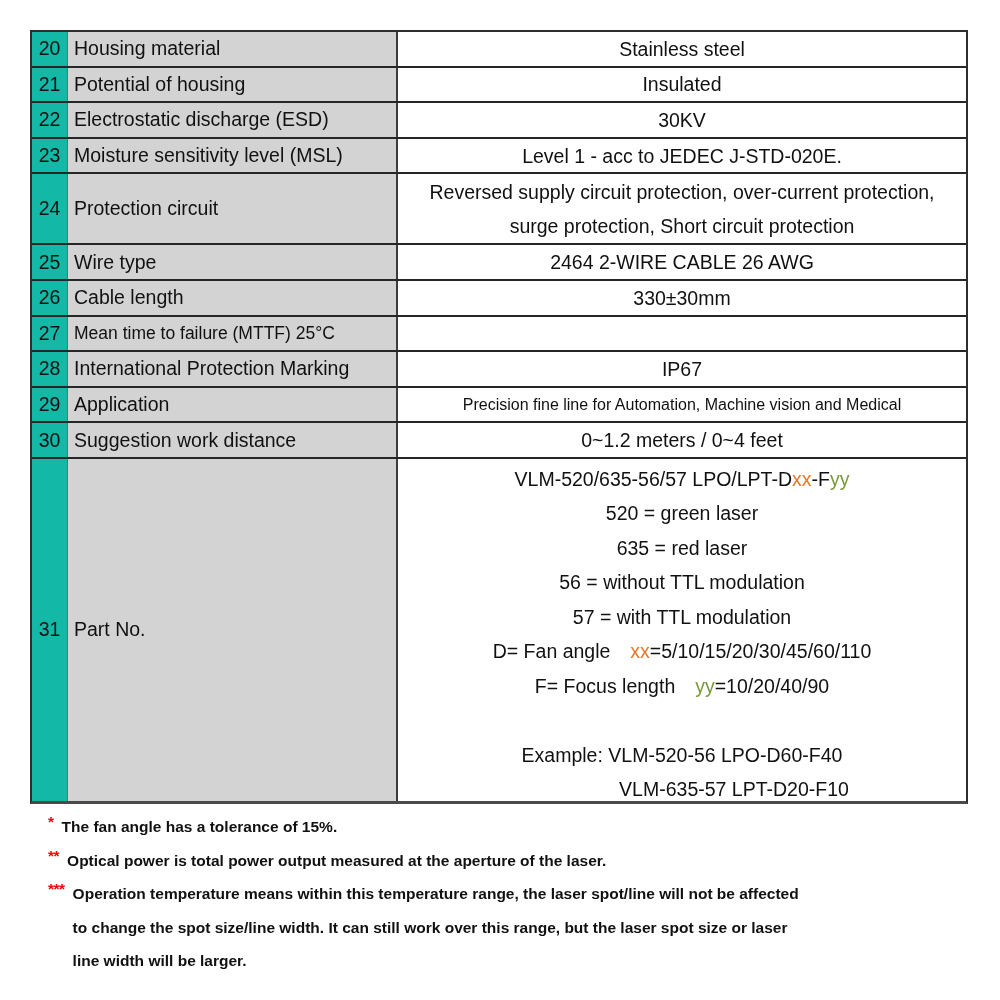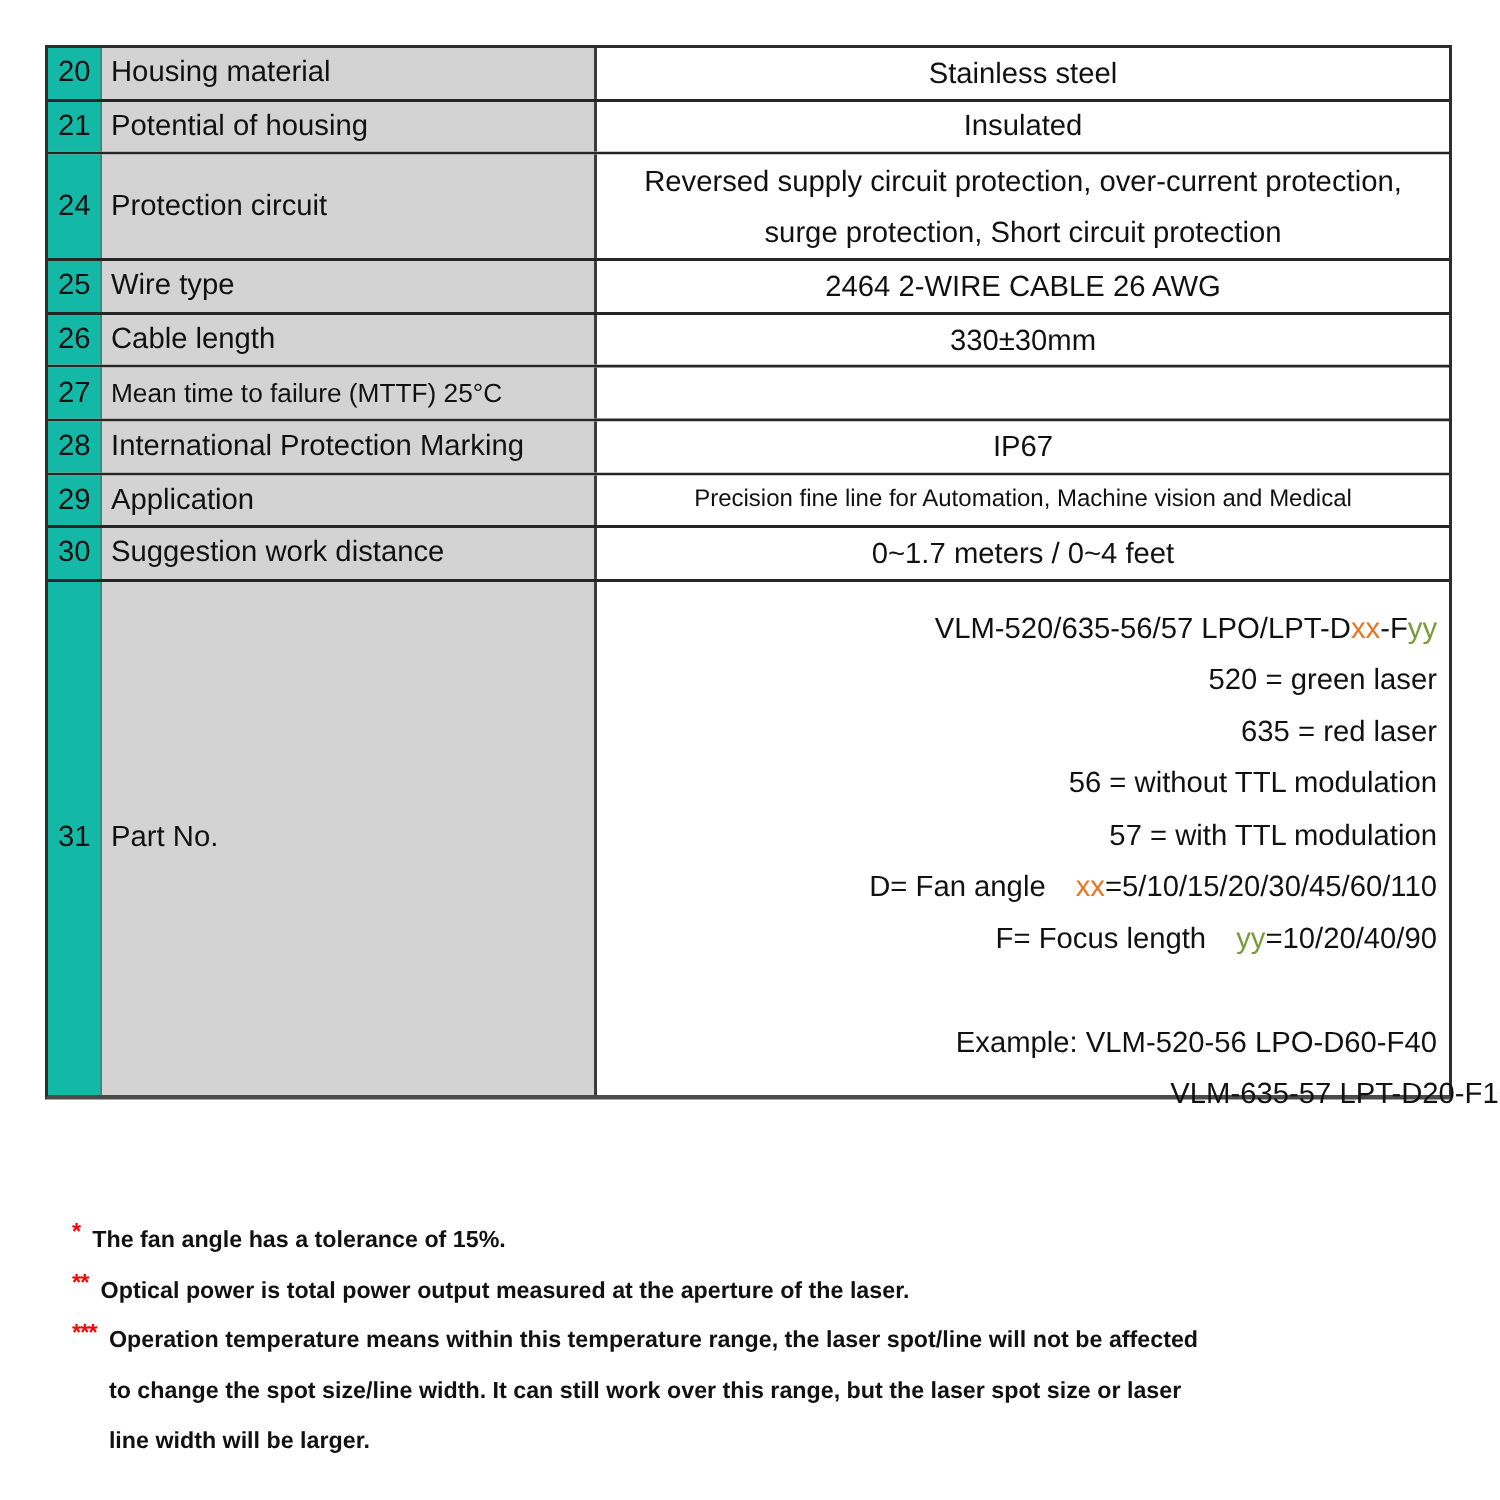--- a/index.html
+++ b/index.html
@@ -27,21 +27,21 @@
   }
   .cell-value{
     flex:1;background:#fff;display:flex;align-items:center;justify-content:center;
     text-align:center;font-size:19.5px;line-height:34px;padding:0 8px;box-sizing:border-box;
   }
   .r-std{height:33.6px;}
   .r-tall{height:69px;}
   .r-part{height:342px;}
   .label-sm{font-size:17.5px;}
   .value-sm{font-size:16px;}
-  .part-value{display:block;padding-top:14px;text-align:right;}
+  .part-value{display:block;padding-top:3px;}
   .pline{height:34.5px;line-height:34.5px;white-space:nowrap;}
   .c-orange{color:#e87624;}
   .c-green{color:#7a9a3b;}
   .gap-left{margin-left:20px;}
   .shift-right{position:relative;left:52px;}
   .footnotes{
     position:absolute;left:48px;top:810px;width:920px;
     font-size:15.5px;font-weight:bold;line-height:33.5px;
   }
   .footnote{display:flex;align-items:flex-start;}
@@ -61,21 +61,31 @@
     <div class="cell-label">Housing material</div>
     <div class="cell-value">Stainless steel</div>
   </div>
 
   <div class="spec-row r-std">
     <div class="cell-num">21</div>
     <div class="cell-label">Potential of housing</div>
     <div class="cell-value">Insulated</div>
   </div>
 
+  <div class="spec-row r-std">
+    <div class="cell-num">22</div>
+    <div class="cell-label">Electrostatic discharge (ESD)</div>
+    <div class="cell-value">30KV</div>
+  </div>
 
+  <div class="spec-row r-std">
+    <div class="cell-num">23</div>
+    <div class="cell-label">Moisture sensitivity level (MSL)</div>
+    <div class="cell-value">Level 1 - acc to JEDEC J-STD-020E.</div>
+  </div>
 
   <div class="spec-row r-tall">
     <div class="cell-num">24</div>
     <div class="cell-label">Protection circuit</div>
     <div class="cell-value">Reversed supply circuit protection, over-current protection, surge protection, Short circuit protection</div>
   </div>
 
   <div class="spec-row r-std">
     <div class="cell-num">25</div>
     <div class="cell-label">Wire type</div>
@@ -101,21 +111,21 @@
 
   <div class="spec-row r-std">
     <div class="cell-num">29</div>
     <div class="cell-label">Application</div>
     <div class="cell-value value-sm">Precision fine line for Automation, Machine vision and Medical</div>
   </div>
 
   <div class="spec-row r-std">
     <div class="cell-num">30</div>
     <div class="cell-label">Suggestion work distance</div>
-    <div class="cell-value">0~1.7 meters / 0~4 feet</div>
+    <div class="cell-value">0~1.2 meters / 0~4 feet</div>
   </div>
 
   <div class="spec-row r-part">
     <div class="cell-num">31</div>
     <div class="cell-label">Part No.</div>
     <div class="cell-value part-value">
       <div class="pline"><span>VLM-520/635-56/57 LPO/LPT-D</span><span class="c-orange">xx</span><span>-F</span><span class="c-green">yy</span></div>
       <div class="pline">520 = green laser</div>
       <div class="pline">635 = red laser</div>
       <div class="pline">56 = without TTL modulation</div>

